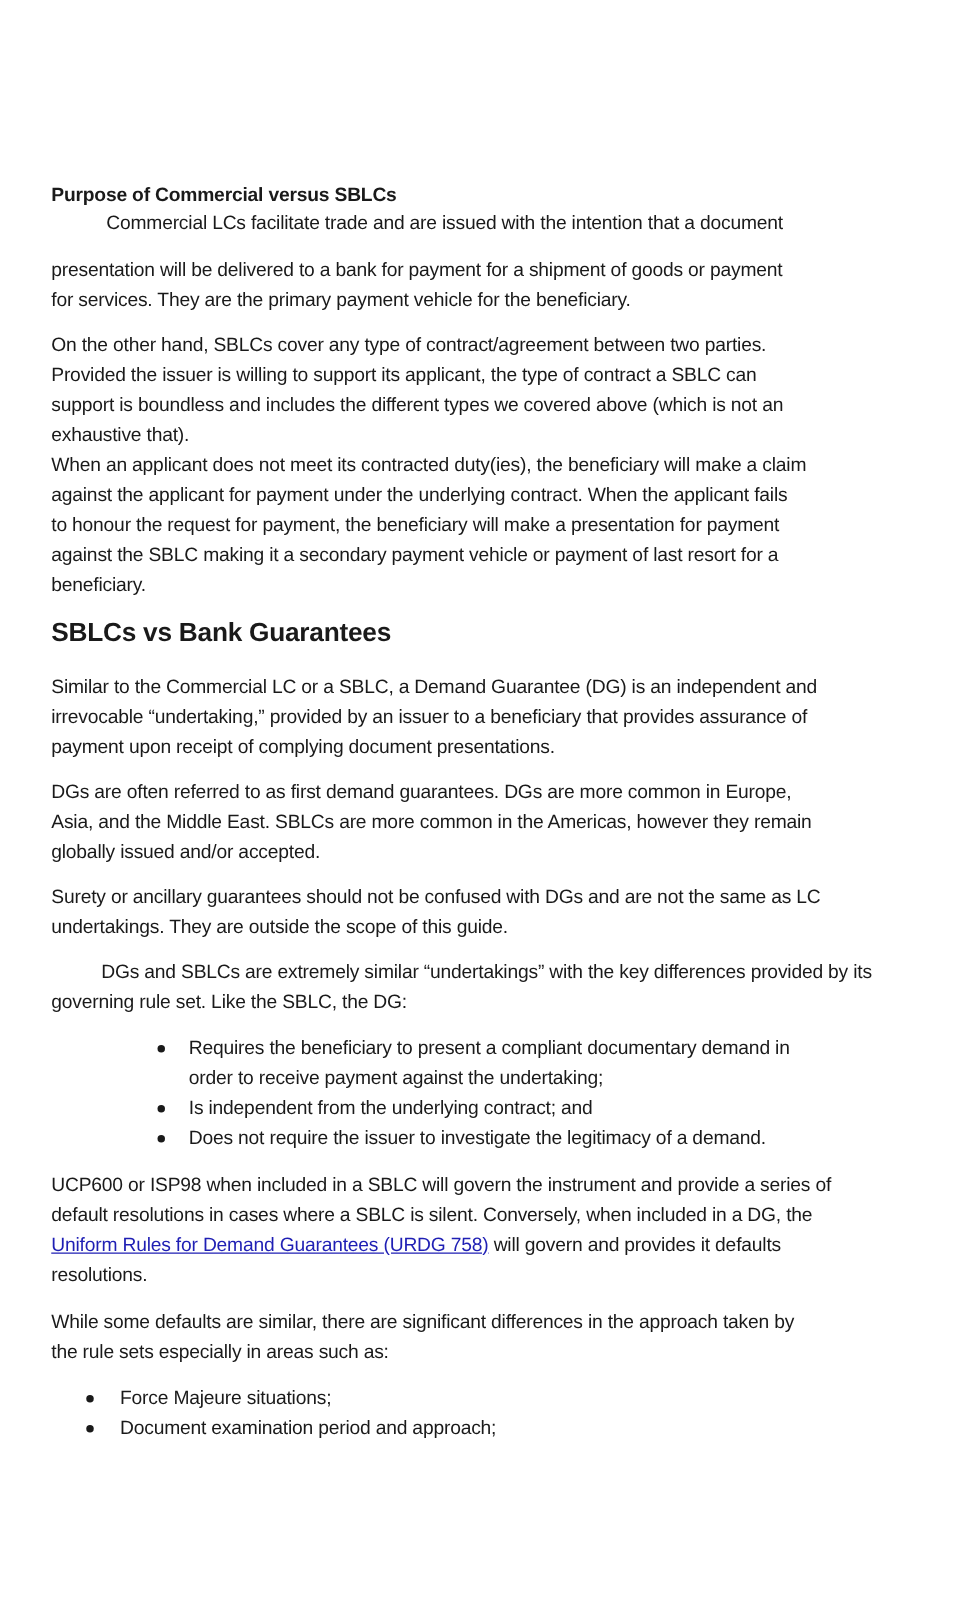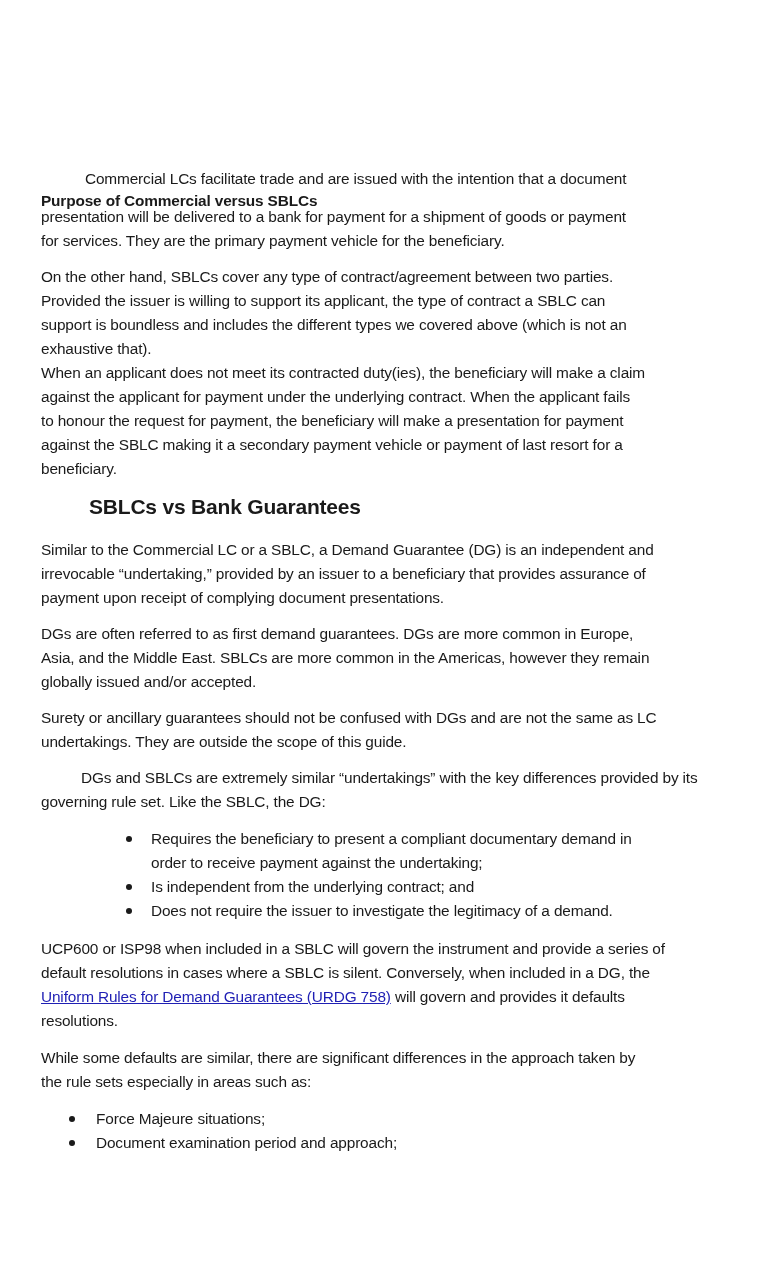--- a/index.html
+++ b/index.html
@@ -2,22 +2,22 @@
 <html><head>
 <meta charset="utf-8">
 <style>
   html, body { margin: 0; padding: 0; background: #ffffff; }
   body {
     width: 768px; height: 1279px; overflow: hidden; position: relative;
     font-family: "Liberation Sans", sans-serif; color: #1a1a1a;
   }
   .page { position: absolute; left: 41px; top: 0; width: 690px; }
   .t { position: absolute; left: 0; white-space: nowrap; font-size: 15.4px; line-height: 24.3px; letter-spacing: -0.15px; }
-  .sub { font-weight: bold; font-size: 15.4px; margin-top: 44px; }
-  .h2 { font-weight: bold; font-size: 21px; letter-spacing: -0.2px; margin-left: 48px; }
+  .sub { font-weight: bold; font-size: 15.4px; }
+  .h2 { font-weight: bold; font-size: 21px; letter-spacing: -0.2px; }
   .bul { position: absolute; white-space: nowrap; font-size: 15.4px; line-height: 24.3px; letter-spacing: -0.15px; }
   .dot { position: absolute; width: 6px; height: 6px; border-radius: 50%; background: #1a1a1a; }
   a.link { color: #1f1fb4; text-decoration: underline; }
 </style>
 </head>
 <body>
 
 <div class="page">
 
   <div class="t sub" style="top:145px;">Purpose of Commercial versus SBLCs</div>

